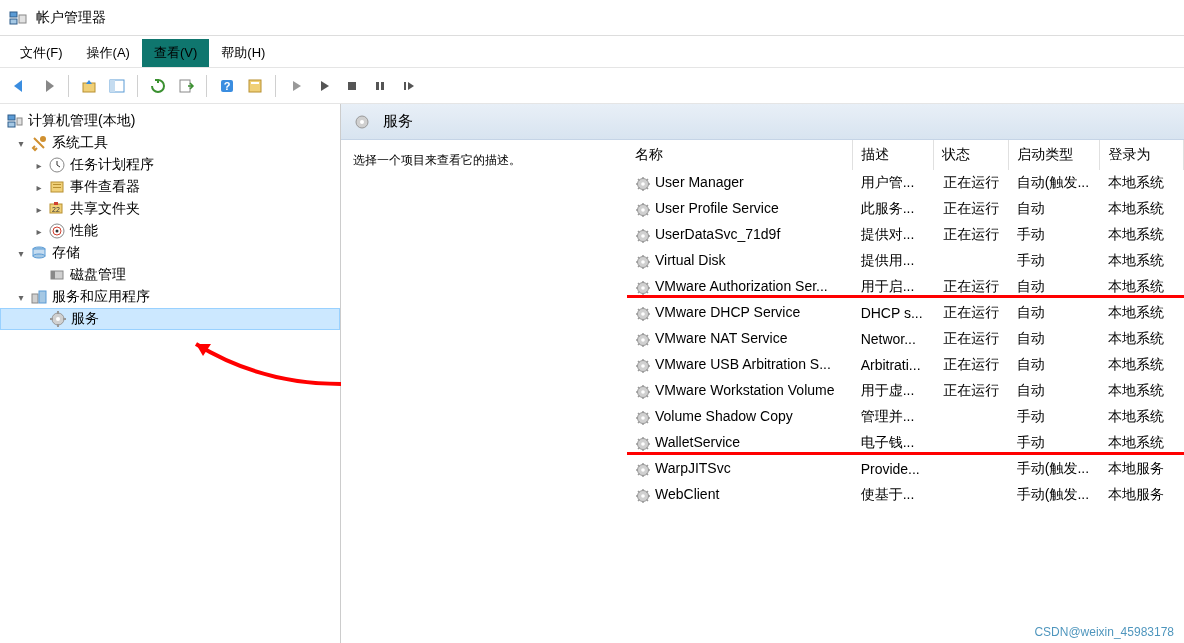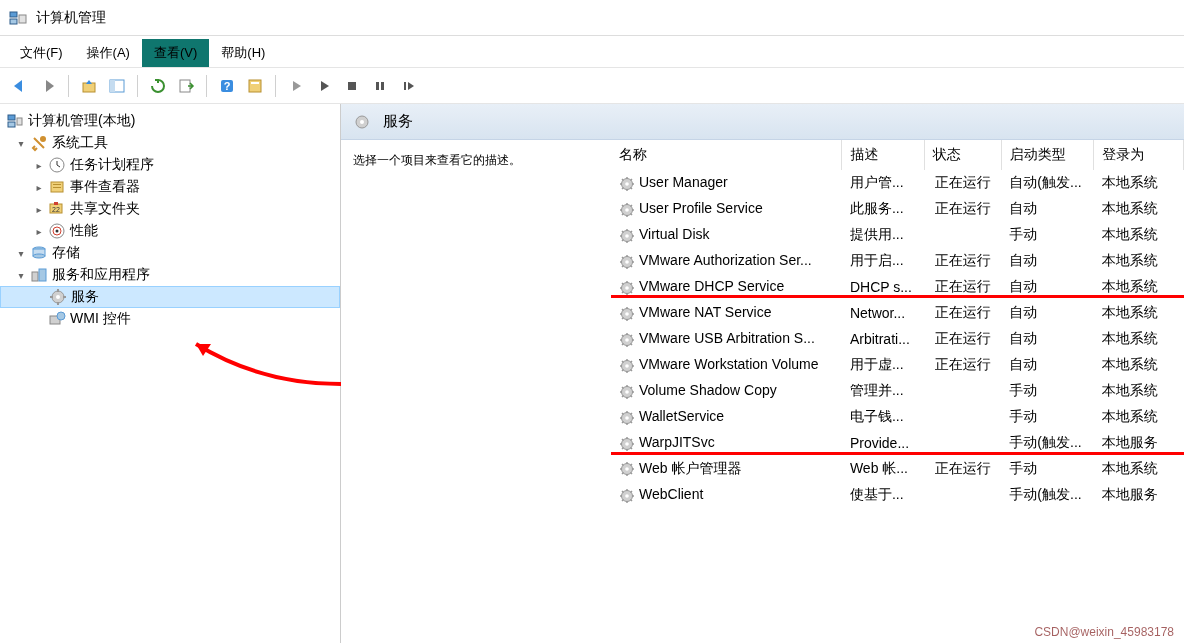--- a/index.html
+++ b/index.html
@@ -17,47 +17,47 @@
 .tree-panel { width: 341px; border-right: 1px solid #ccc; padding: 6px 0; overflow: auto; }
 .tree-node { display: flex; align-items: center; padding: 2px 4px; cursor: default; white-space: nowrap; }
 .tree-node.selected { background: #cce8ff; border: 1px solid #99d1ff; padding: 1px 3px; }
 .expander { width: 14px; font-size: 10px; color: #666; text-align: center; }
 .node-icon { width: 18px; height: 18px; margin: 0 4px 0 2px; display: inline-flex; align-items: center; justify-content: center; }
 .node-label { font-size: 14px; }
 .right-panel { flex: 1; display: flex; flex-direction: column; position: relative; }
 .panel-header { height: 36px; background: linear-gradient(#e8eff7, #d8e4f0); border-bottom: 1px solid #c5d4e6; display: flex; align-items: center; padding: 0 10px; gap: 8px; font-size: 15px; }
 .panel-body { flex: 1; display: flex; overflow: hidden; }
 .desc-panel { width: 270px; padding: 12px; font-size: 12px; }
-.table-panel { flex: 1; overflow: auto; position: relative; }
+.table-panel { flex: 1; overflow: auto; position: relative; margin-left: 16px; }
 .svc-table { width: 100%; border-collapse: collapse; }
 .svc-table th { text-align: left; font-weight: normal; padding: 6px 8px; border-right: 1px solid #e0e0e0; background: #fff; position: sticky; top: 0; font-size: 14px; }
 .svc-table td { padding: 4px 8px; font-size: 14px; white-space: nowrap; overflow: hidden; text-overflow: ellipsis; }
 .svc-row { cursor: default; }
 .svc-icon { display: inline-block; width: 16px; height: 16px; vertical-align: middle; margin-right: 4px; }
 .highlight-box { position: absolute; border: 3px solid #ff0000; border-radius: 6px; pointer-events: none; }
 .red-arrow { position: absolute; pointer-events: none; }
-.watermark { position: absolute; bottom: 4px; right: 10px; font-size: 12px; color: #7f1d1d; opacity: 0.7; }
+.watermark { position: absolute; bottom: 4px; right: 10px; font-size: 12px; color: #0369a1; opacity: 0.7; }
 .col-name { width: 240px; max-width: 240px; }
 .col-desc { width: 85px; max-width: 85px; }
 .col-status { width: 80px; max-width: 80px; text-align: center; }
 .col-start { width: 95px; max-width: 95px; }
 .col-login { width: 100px; max-width: 100px; }
 </style>
 </head>
 <body>
 
 <div class="titlebar">
   <span class="titlebar-icon">
     <svg viewBox="0 0 20 20">
         <rect x="2" y="4" width="7" height="5" fill="#5b9bd5" stroke="#2e5c8a"></rect>
         <rect x="2" y="11" width="7" height="5" fill="#a5c8e4" stroke="#2e5c8a"></rect>
         <rect x="11" y="7" width="7" height="8" fill="#e2e2e2" stroke="#888"></rect>
       </svg>
   </span>
-  <span class="titlebar-text">计算机管理</span>
+  <span class="titlebar-text">帐户管理器</span>
 </div>
 
 <div class="menubar">
   <div class="menu-item">文件(F)</div>
   <div class="menu-item">操作(A)</div>
   <div class="menu-item active">查看(V)</div>
   <div class="menu-item">帮助(H)</div>
 </div>
 
 <div class="toolbar">
@@ -210,48 +210,48 @@
       <span class="expander">▾</span>
       <span class="node-icon">
           <svg viewBox="0 0 18 18">
             <ellipse cx="9" cy="5" rx="6" ry="2" fill="#a5c8e4" stroke="#5b9bd5"></ellipse>
             <rect x="3" y="5" width="12" height="7" fill="#c5dcf0" stroke="#5b9bd5"></rect>
             <ellipse cx="9" cy="12" rx="6" ry="2" fill="#a5c8e4" stroke="#5b9bd5"></ellipse>
           </svg>
         </span>
       <span class="node-label">存储</span>
     </div>
+    <div class="tree-node" style="padding-left:46px">
+      <span class="node-icon">
+          <svg viewBox="0 0 18 18">
+            <rect x="3" y="5" width="12" height="8" fill="#d0d0d0" stroke="#888"></rect>
+            <rect x="3" y="5" width="4" height="8" fill="#888"></rect>
+          </svg>
+        </span>
+      <span class="node-label">磁盘管理</span>
+    </div>
     <div class="tree-node" style="padding-left:14px">
       <span class="expander">▾</span>
       <span class="node-icon">
           <svg viewBox="0 0 18 18">
             <rect x="2" y="6" width="6" height="9" fill="#d0d0d0" stroke="#888"></rect>
             <rect x="9" y="3" width="7" height="12" fill="#a5c8e4" stroke="#5b9bd5"></rect>
           </svg>
         </span>
       <span class="node-label">服务和应用程序</span>
     </div>
     <div class="tree-node selected" style="padding-left:46px">
       <span class="node-icon">
           <svg viewBox="0 0 18 18">
             <circle cx="9" cy="9" r="6" fill="#d0d0d0" stroke="#999"></circle>
             <circle cx="9" cy="9" r="2" fill="#fff"></circle>
             <path d="M9 1 L9 4 M9 14 L9 17 M1 9 L4 9 M14 9 L17 9" stroke="#999" stroke-width="2"></path>
           </svg>
         </span>
       <span class="node-label">服务</span>
-    </div>
-    <div class="tree-node" style="padding-left:46px">
-      <span class="node-icon">
-          <svg viewBox="0 0 18 18">
-            <rect x="2" y="6" width="10" height="8" fill="#d0d0d0" stroke="#888"></rect>
-            <circle cx="13" cy="6" r="4" fill="#a5c8e4" stroke="#5b9bd5"></circle>
-          </svg>
-        </span>
-      <span class="node-label">WMI 控件</span>
     </div>
   </div>
 
   <div class="right-panel">
     <div class="panel-header">
       <span class="node-icon">
           <svg viewBox="0 0 18 18">
             <circle cx="9" cy="9" r="6" fill="#d0d0d0" stroke="#999"></circle>
             <circle cx="9" cy="9" r="2" fill="#fff"></circle>
           </svg>
@@ -294,20 +294,31 @@
                 <td class="col-desc">此服务...</td>
                 <td class="col-status">正在运行</td>
                 <td class="col-start">自动</td>
                 <td class="col-login">本地系统</td>
               </tr>
               <tr class="svc-row">
                 <td class="col-name"><span class="svc-icon"><svg viewBox="0 0 16 16">
                       <circle cx="8" cy="8" r="5.5" fill="#d0d0d0" stroke="#999"></circle>
                       <circle cx="8" cy="8" r="1.8" fill="#fff"></circle>
                       <path d="M8 1 L8 3 M8 13 L8 15 M1 8 L3 8 M13 8 L15 8 M3 3 L4.5 4.5 M11.5 11.5 L13 13 M3 13 L4.5 11.5 M11.5 4.5 L13 3" stroke="#999" stroke-width="1.5"></path>
+                    </svg></span><span>UserDataSvc_71d9f</span></td>
+                <td class="col-desc">提供对...</td>
+                <td class="col-status">正在运行</td>
+                <td class="col-start">手动</td>
+                <td class="col-login">本地系统</td>
+              </tr>
+              <tr class="svc-row">
+                <td class="col-name"><span class="svc-icon"><svg viewBox="0 0 16 16">
+                      <circle cx="8" cy="8" r="5.5" fill="#d0d0d0" stroke="#999"></circle>
+                      <circle cx="8" cy="8" r="1.8" fill="#fff"></circle>
+                      <path d="M8 1 L8 3 M8 13 L8 15 M1 8 L3 8 M13 8 L15 8 M3 3 L4.5 4.5 M11.5 11.5 L13 13 M3 13 L4.5 11.5 M11.5 4.5 L13 3" stroke="#999" stroke-width="1.5"></path>
                     </svg></span><span>Virtual Disk</span></td>
                 <td class="col-desc">提供用...</td>
                 <td class="col-status"></td>
                 <td class="col-start">手动</td>
                 <td class="col-login">本地系统</td>
               </tr>
               <tr class="svc-row">
                 <td class="col-name"><span class="svc-icon"><svg viewBox="0 0 16 16">
                       <circle cx="8" cy="8" r="5.5" fill="#d0d0d0" stroke="#999"></circle>
                       <circle cx="8" cy="8" r="1.8" fill="#fff"></circle>
@@ -387,31 +398,20 @@
               <tr class="svc-row">
                 <td class="col-name"><span class="svc-icon"><svg viewBox="0 0 16 16">
                       <circle cx="8" cy="8" r="5.5" fill="#d0d0d0" stroke="#999"></circle>
                       <circle cx="8" cy="8" r="1.8" fill="#fff"></circle>
                       <path d="M8 1 L8 3 M8 13 L8 15 M1 8 L3 8 M13 8 L15 8 M3 3 L4.5 4.5 M11.5 11.5 L13 13 M3 13 L4.5 11.5 M11.5 4.5 L13 3" stroke="#999" stroke-width="1.5"></path>
                     </svg></span><span>WarpJITSvc</span></td>
                 <td class="col-desc">Provide...</td>
                 <td class="col-status"></td>
                 <td class="col-start">手动(触发...</td>
                 <td class="col-login">本地服务</td>
-              </tr>
-              <tr class="svc-row">
-                <td class="col-name"><span class="svc-icon"><svg viewBox="0 0 16 16">
-                      <circle cx="8" cy="8" r="5.5" fill="#d0d0d0" stroke="#999"></circle>
-                      <circle cx="8" cy="8" r="1.8" fill="#fff"></circle>
-                      <path d="M8 1 L8 3 M8 13 L8 15 M1 8 L3 8 M13 8 L15 8 M3 3 L4.5 4.5 M11.5 11.5 L13 13 M3 13 L4.5 11.5 M11.5 4.5 L13 3" stroke="#999" stroke-width="1.5"></path>
-                    </svg></span><span>Web 帐户管理器</span></td>
-                <td class="col-desc">Web 帐...</td>
-                <td class="col-status">正在运行</td>
-                <td class="col-start">手动</td>
-                <td class="col-login">本地系统</td>
               </tr>
               <tr class="svc-row">
                 <td class="col-name"><span class="svc-icon"><svg viewBox="0 0 16 16">
                       <circle cx="8" cy="8" r="5.5" fill="#d0d0d0" stroke="#999"></circle>
                       <circle cx="8" cy="8" r="1.8" fill="#fff"></circle>
                       <path d="M8 1 L8 3 M8 13 L8 15 M1 8 L3 8 M13 8 L15 8 M3 3 L4.5 4.5 M11.5 11.5 L13 13 M3 13 L4.5 11.5 M11.5 4.5 L13 3" stroke="#999" stroke-width="1.5"></path>
                     </svg></span><span>WebClient</span></td>
                 <td class="col-desc">使基于...</td>
                 <td class="col-status"></td>
                 <td class="col-start">手动(触发...</td>

